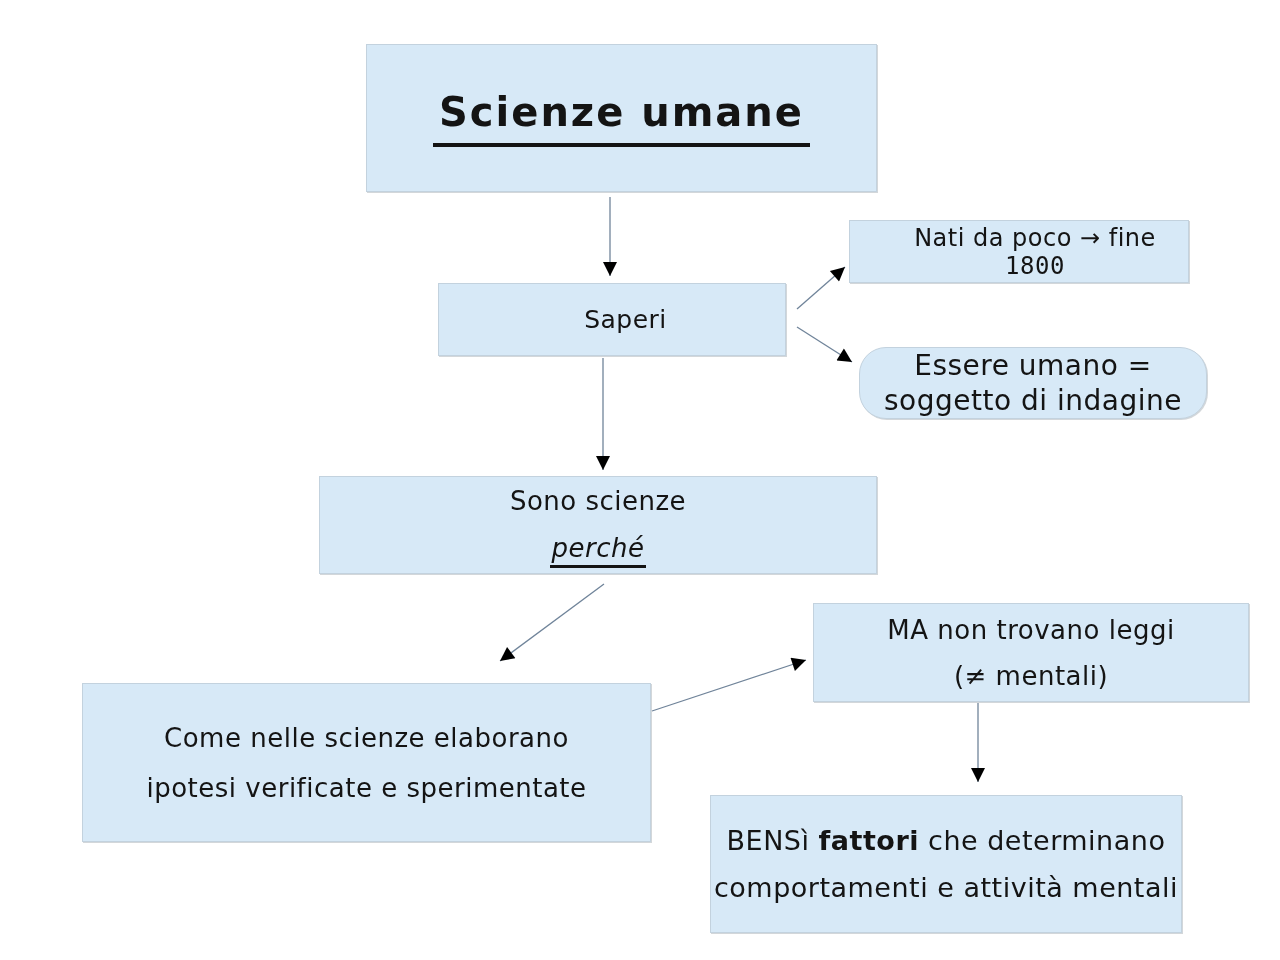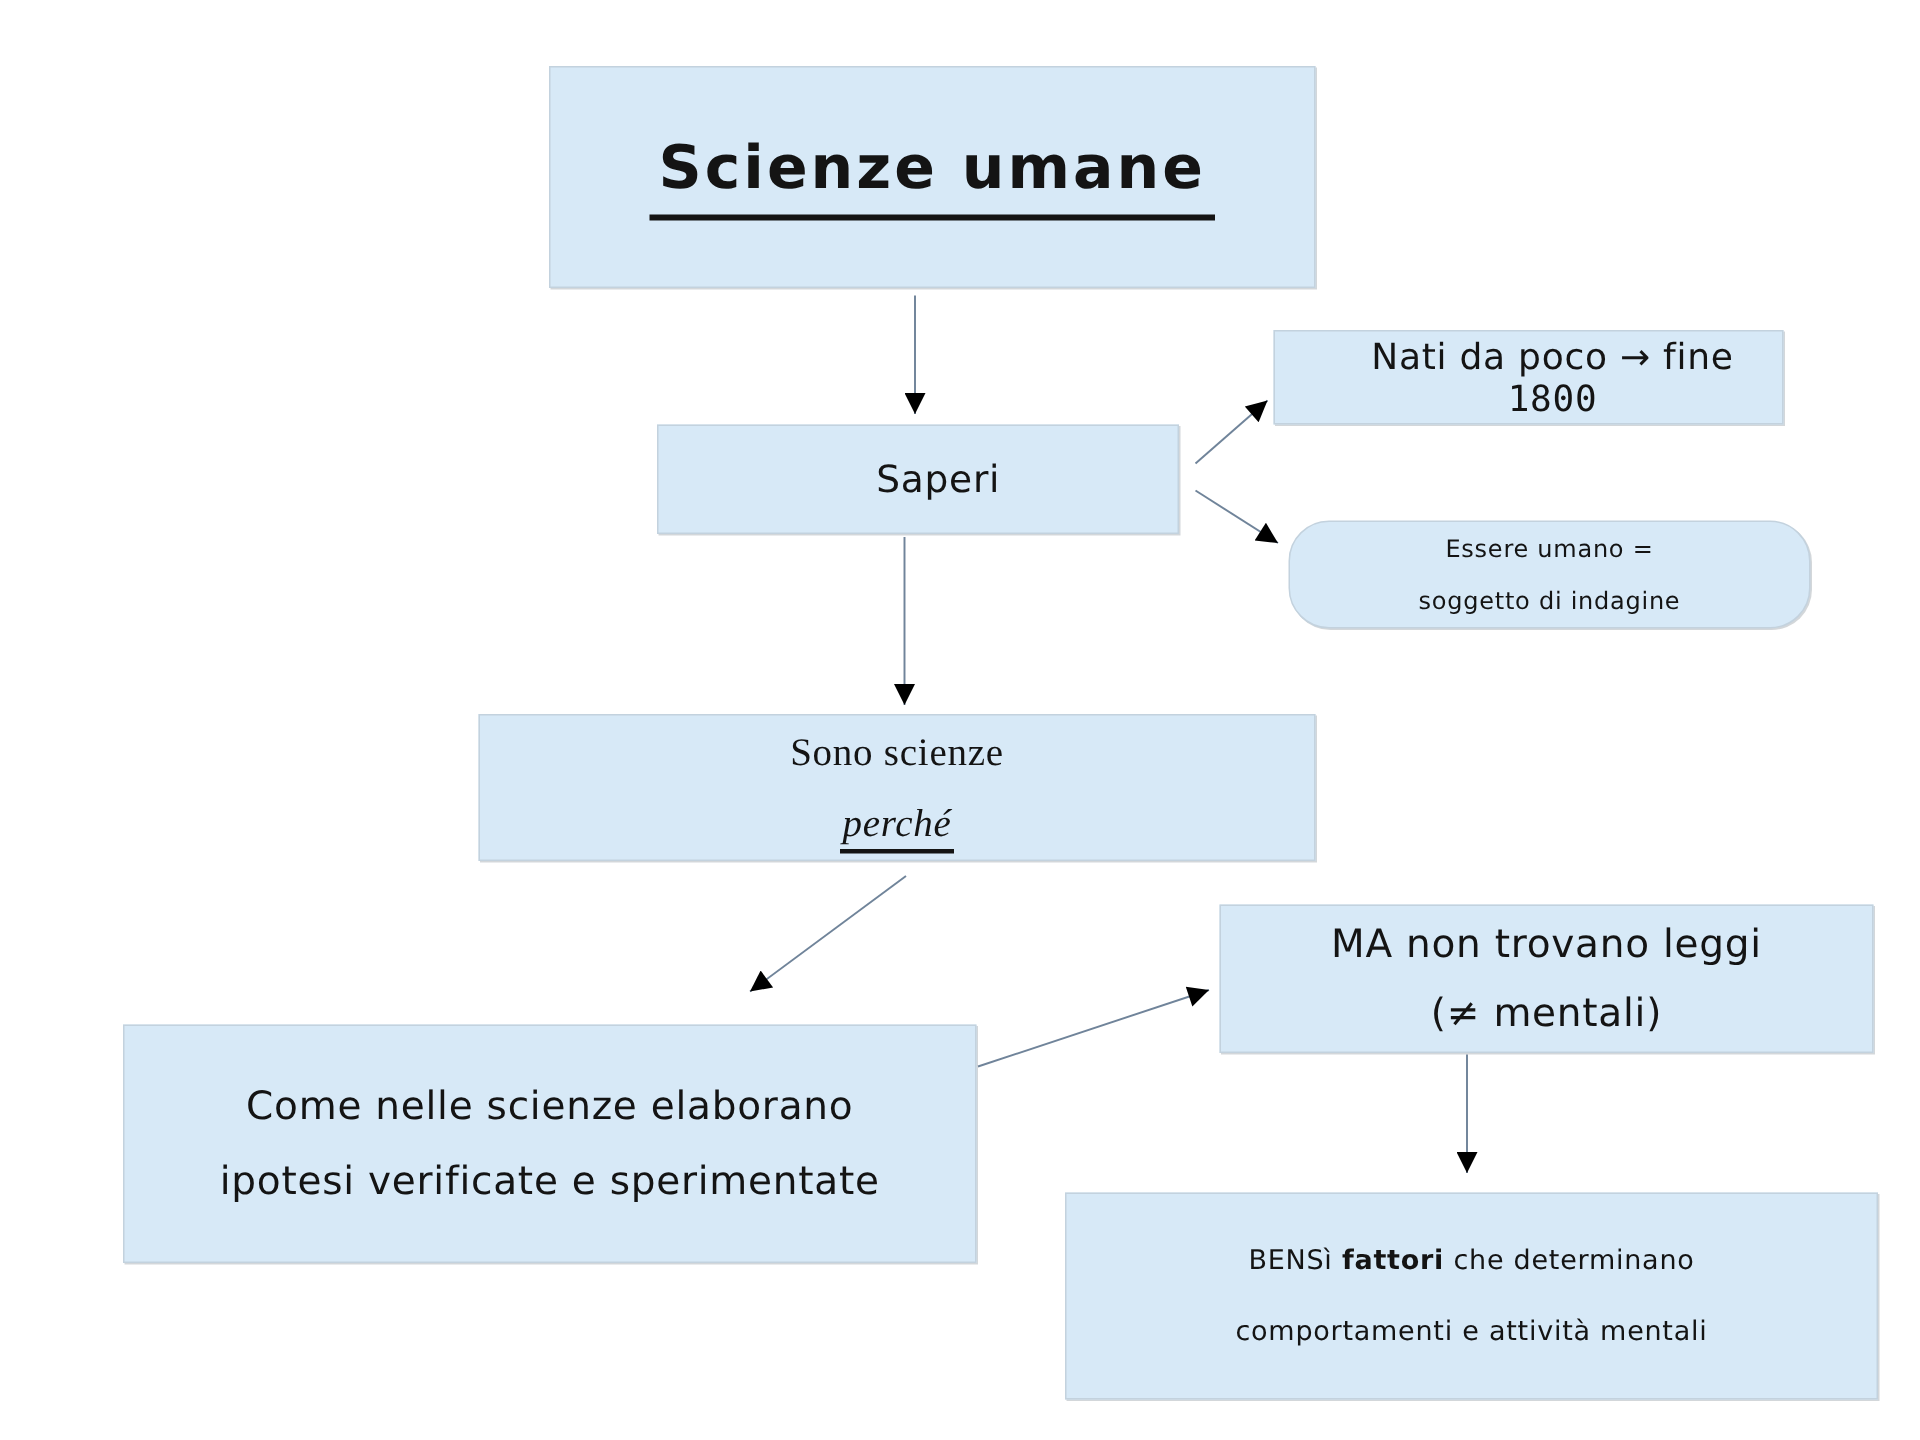--- a/index.html
+++ b/index.html
@@ -47,32 +47,32 @@
     font-size: 40px;
     font-weight: bold;
     letter-spacing: 2px;
     display: inline-block;
     border-bottom: 4px solid var(--text, #141414);
     padding: 0 6px 8px 6px;
   }
   .saperi-box { left: 438px; top: 283px; width: 348px; height: 73px;  font-size: 25px; padding-left: 27px; }
   .nati-box   { left: 849px; top: 220px; width: 340px; height: 63px;  font-size: 24px; padding-left: 32px; }
   .nati-box .year { font-family: "DejaVu Sans Mono", monospace; font-size: 24px; }
-  .essere-box { left: 859px; top: 347px; width: 348px; height: 72px;  font-size: 16px; line-height: 35px; border-radius: 27px; }
-  .sono-box   { left: 319px; top: 476px; width: 558px; height: 98px;  font-size: 26px; line-height: 47px; font-family: Liberation Serif, serif; }
+  .essere-box { left: 859px; top: 347px; width: 348px; height: 72px;  font-size: 28px; line-height: 35px; border-radius: 27px; }
+  .sono-box   { left: 319px; top: 476px; width: 558px; height: 98px;  font-size: 26px; line-height: 47px; }
   .sono-box .underlined {
     font-style: italic;
     display: inline-block;
     line-height: 30px;
     border-bottom: 3px solid var(--text, #141414);
     padding: 0 2px 2px 2px;
   }
   .come-box   { left: 82px;  top: 683px; width: 569px; height: 159px; font-size: 26px; line-height: 50px; }
   .ma-box     { left: 813px; top: 603px; width: 436px; height: 99px;  font-size: 26px; line-height: 46px; }
-  .bensi-box  { left: 710px; top: 795px; width: 542px; height: 138px; font-size: 18px; line-height: 47px; }
+  .bensi-box  { left: 710px; top: 795px; width: 472px; height: 138px; font-size: 27px; line-height: 47px; }
   .bensi-box .bold { font-weight: bold; }
   .line { white-space: pre-wrap; }
 </style>
 </head>
 <body>
 
 <div class="stage">
 
   <svg class="connectors" width="1280" height="960" viewBox="0 0 1280 960" xmlns="http://www.w3.org/2000/svg">
     <defs>

